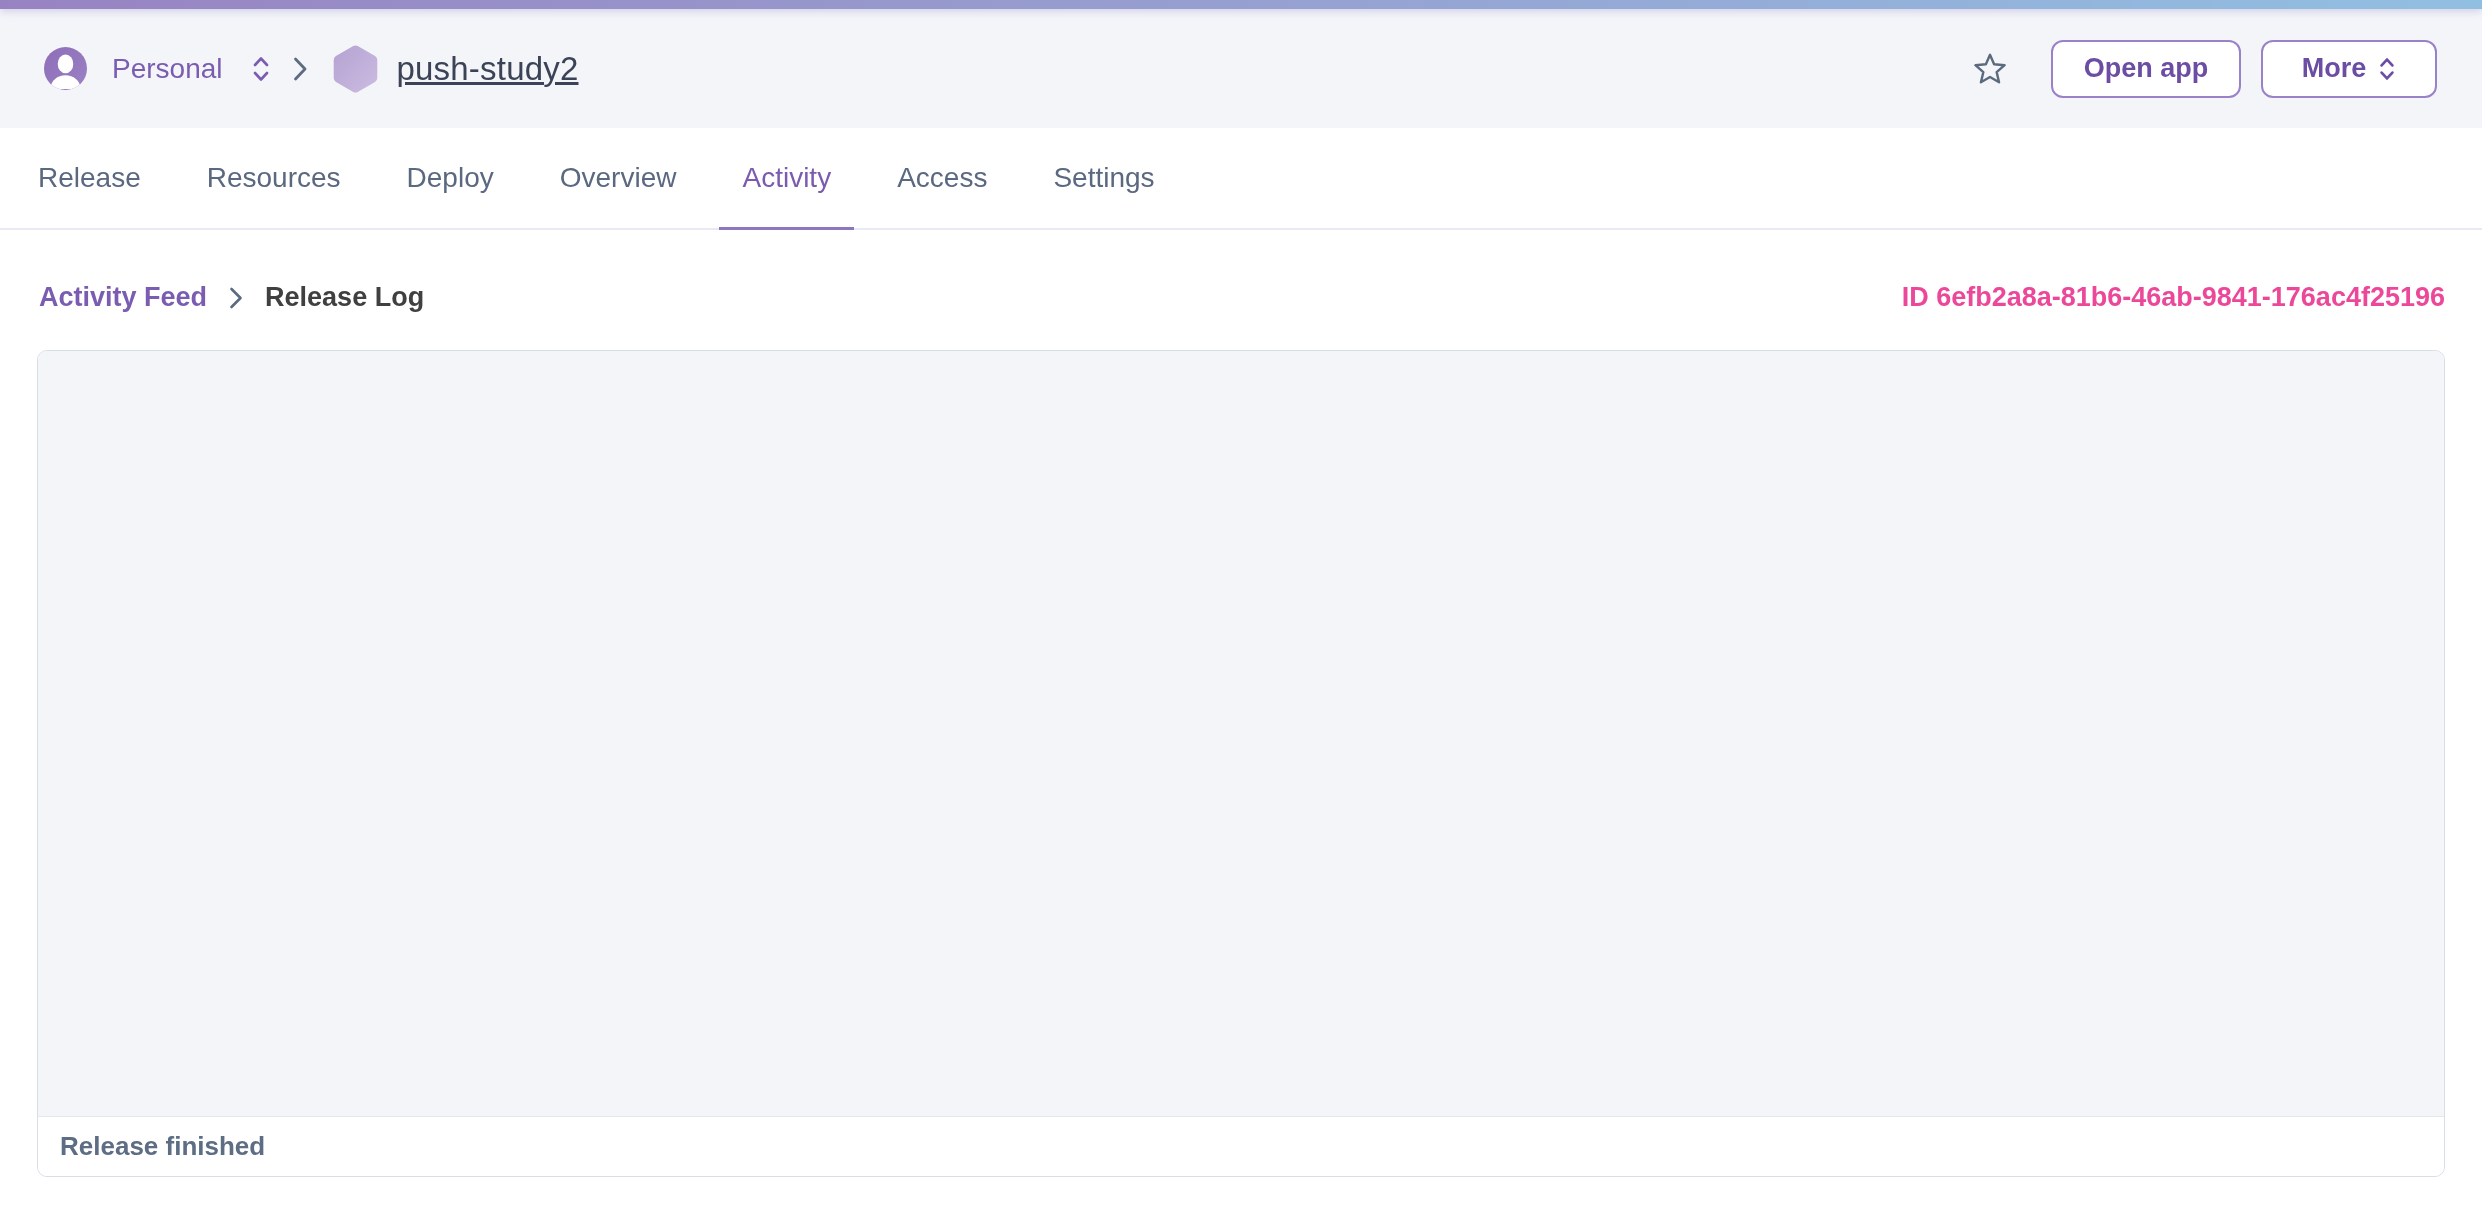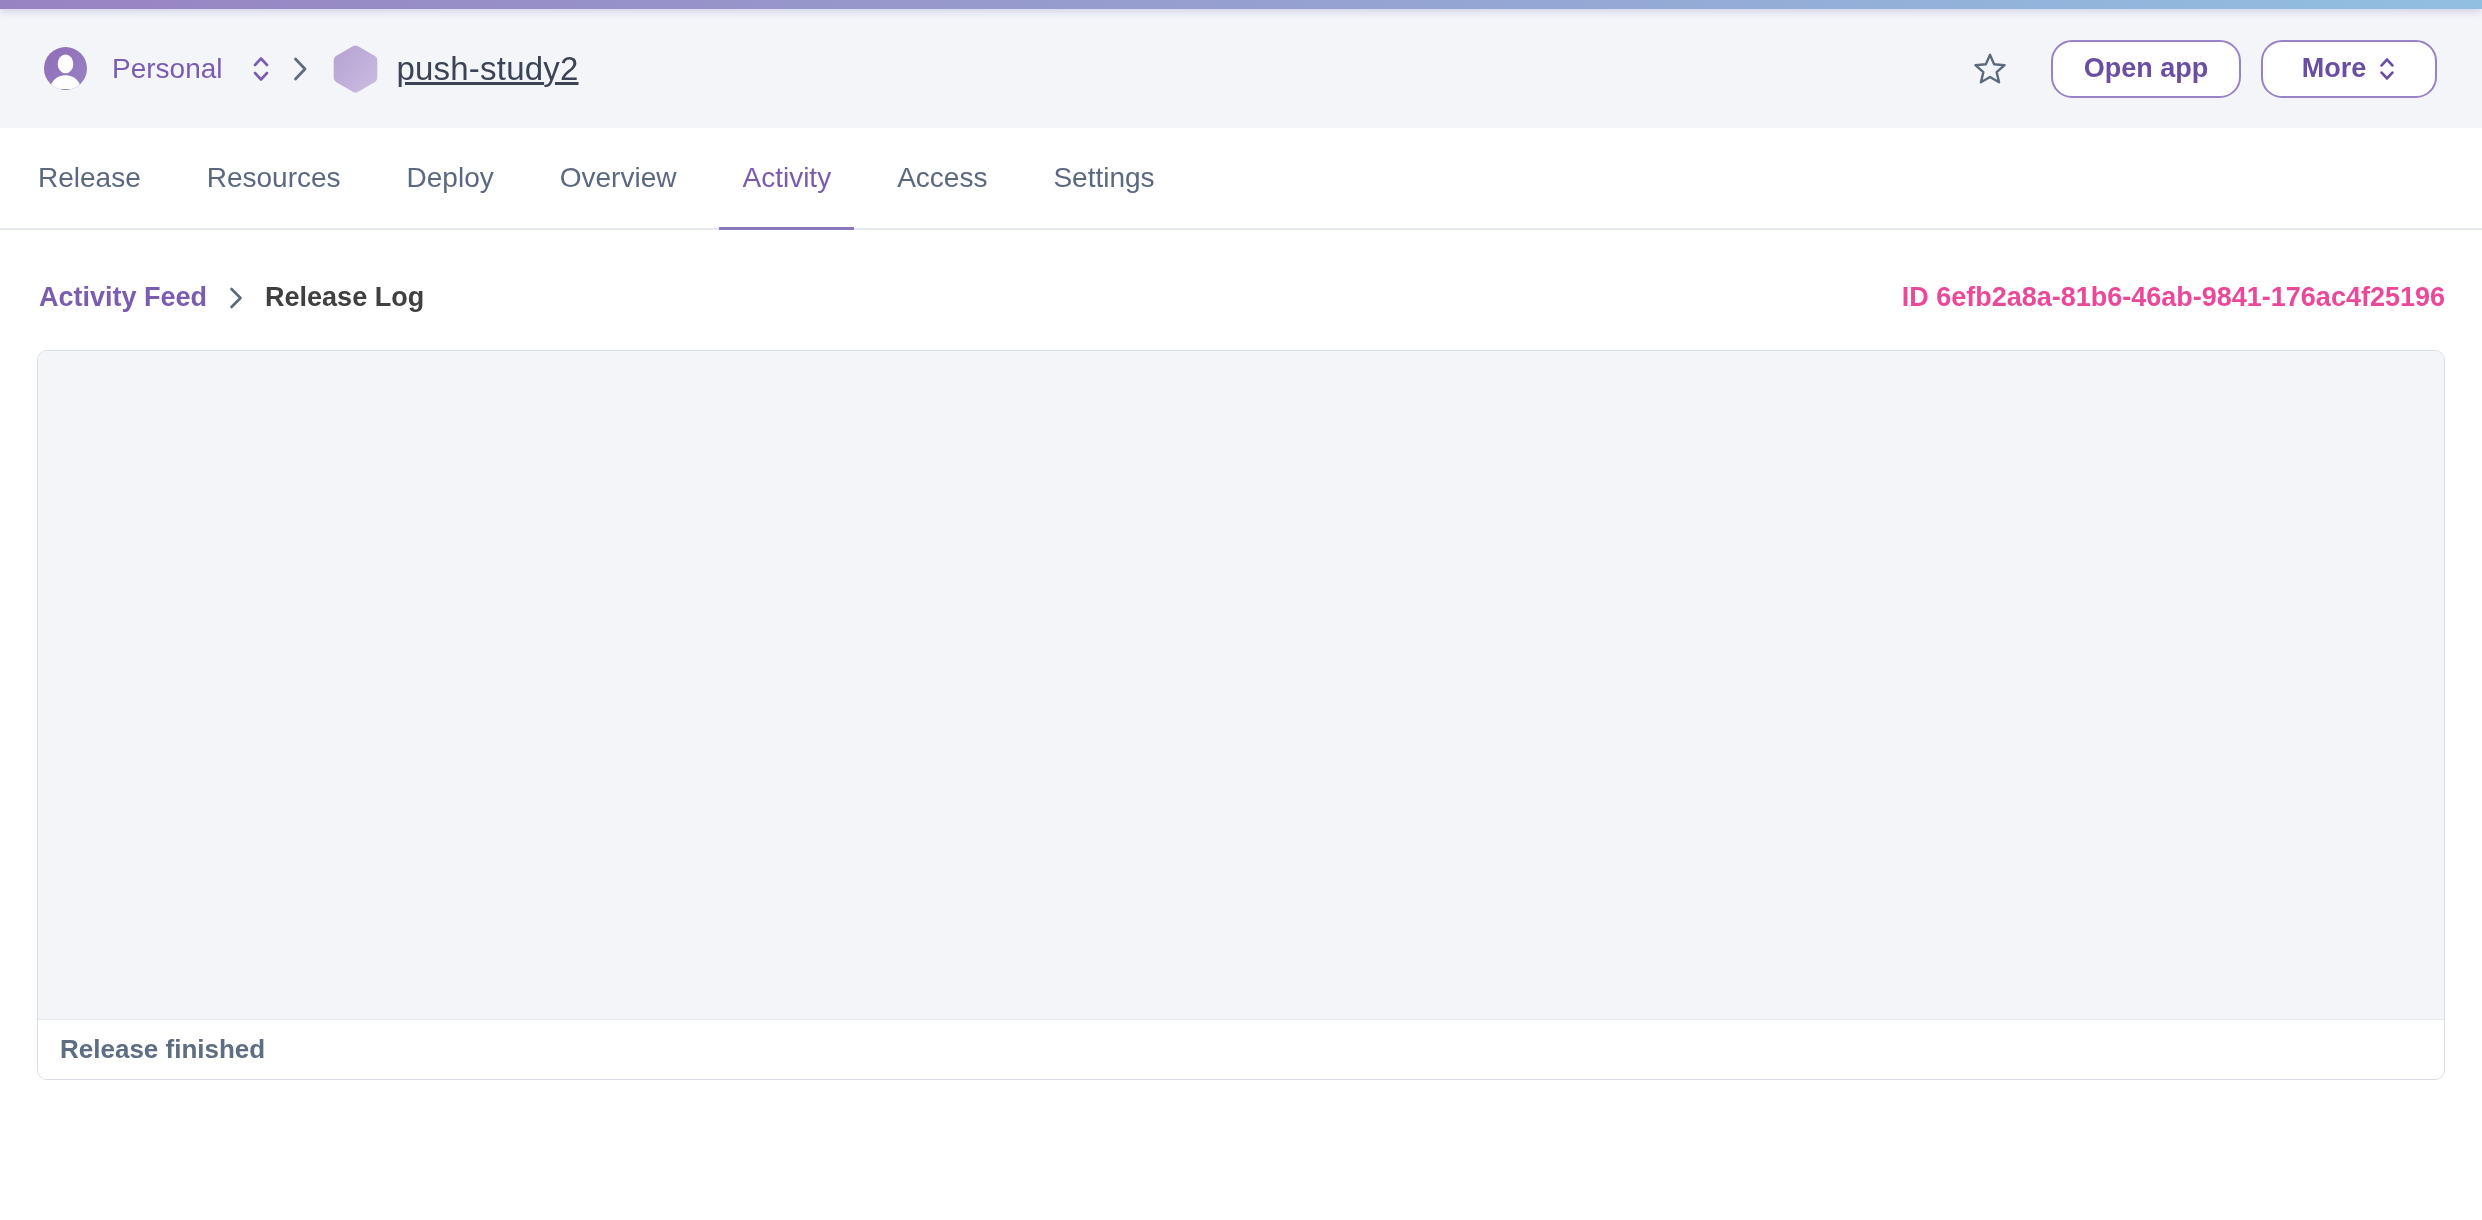--- a/index.html
+++ b/index.html
@@ -60,21 +60,21 @@
   .star-button {
     background: none; border: none; cursor: pointer;
     display: flex; align-items: center;
     margin-right: 40px;
     padding: 4px;
   }
   .btn {
     height: 58px;
     background: #ffffff;
     border: 2px solid #9a82c8;
-    border-radius: 21px;
+    border-radius: 12px;
     color: #6b4da3;
     font-family: inherit;
     font-size: 27px;
     font-weight: bold;
     display: flex;
     align-items: center;
     justify-content: center;
     cursor: pointer;
     text-align: right;
   }
@@ -125,21 +125,21 @@
   .crumb-sep { margin: 0 22px; display: flex; align-items: center; }
   .crumb-current { color: #404040; }
   .release-id {
     margin-left: auto;
     color: #ec4899;
     font-size: 27px;
   }
 
   .log-panel {
     margin: 37px 37px 0 37px;
-    height: 730px;
+    height: 827px;
     border: 1.5px solid #d8dde7;
     border-radius: 10px;
     display: flex;
     flex-direction: column;
     overflow: hidden;
     background: #ffffff;
   }
   .log-body {
     flex: 1;
     background: #f3f5f9;

